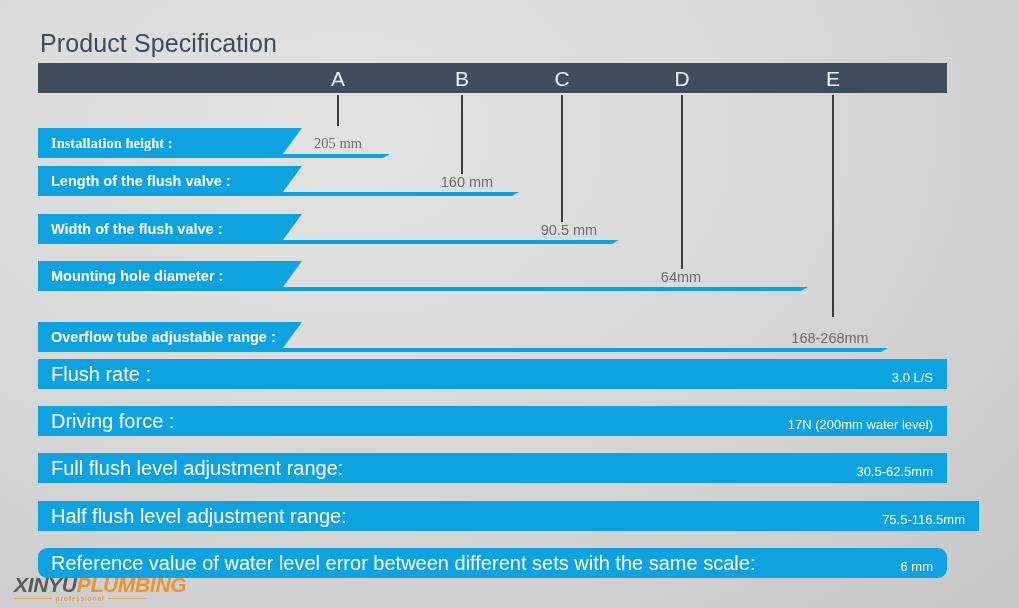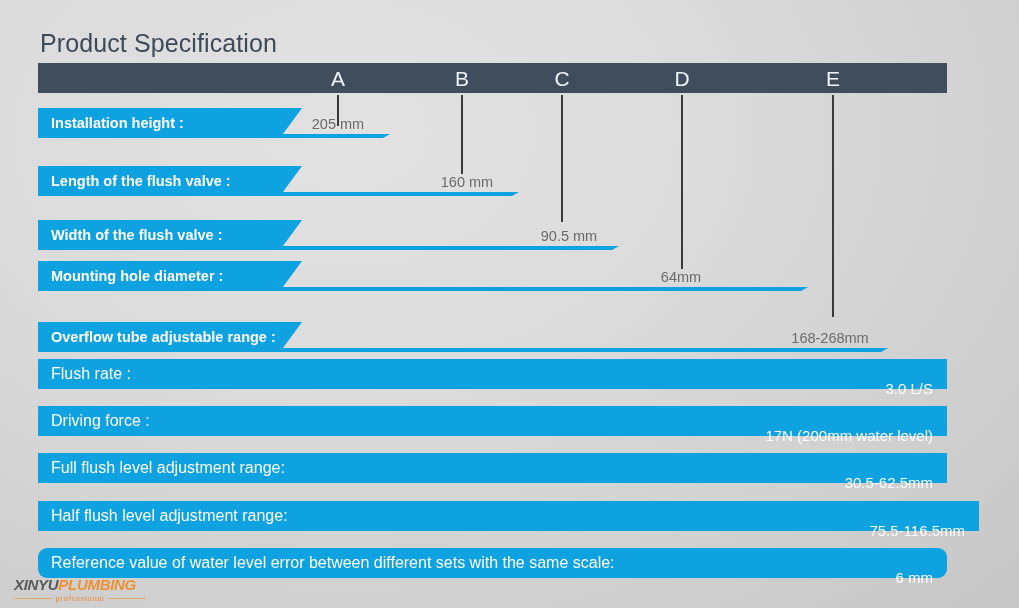--- a/index.html
+++ b/index.html
@@ -115,45 +115,45 @@
     width: 909px;
     height: 30px;
     background: #0fa2e0;
   }
   .spec-label {
     position: absolute;
     left: 13px;
     top: 0;
     height: 30px;
     line-height: 30px;
-    font-size: 16px;
+    font-size: 20px;
     color: #ffffff;
     white-space: nowrap;
   }
   .spec-value {
     position: absolute;
     right: 14px;
-    top: 15px;
+    top: 4px;
     height: 30px;
     line-height: 30px;
-    font-size: 15px;
+    font-size: 13px;
     color: #ffffff;
     white-space: nowrap;
   }
 
   
   .watermark {
     position: absolute;
     left: 14px;
     bottom: 6px;
     width: 132px;
     opacity: 0.88;
   }
   .wm-top {
-    font-size: 15px;
+    font-size: 21px;
     font-weight: bold;
     font-style: italic;
     letter-spacing: -0.3px;
     line-height: 18px;
     white-space: nowrap;
   }
   .wm-xinyu  { color: #4a4a4a; }
   .wm-plumb  { color: #f08a1e; }
   .wm-sub {
     display: flex;
@@ -193,33 +193,33 @@
 
   <div id="leaders-layer">
       <div class="leader" style="left: 338px; top: 95px; height: 31px;"></div>
       <div class="leader" style="left: 462px; top: 95px; height: 79px;"></div>
       <div class="leader" style="left: 562px; top: 95px; height: 127px;"></div>
       <div class="leader" style="left: 682px; top: 95px; height: 174px;"></div>
       <div class="leader" style="left: 833px; top: 95px; height: 222px;"></div>
     </div>
 
   <div id="dimension-layer">
-      <div class="dim-row" style="top: 108px; width: 352px;">
+      <div class="dim-row" style="top: 128px; width: 352px; font-family: Liberation Serif, serif;">
         <div class="dim-rule" style="width: 352px;"></div>
         <div class="dim-bar" style="width: 264px;"></div>
         <div class="dim-bar-label">Installation height :</div>
         <div class="dim-value" style="left: 300px;">205 mm</div>
       </div>
       <div class="dim-row" style="top: 166px; width: 481px;">
         <div class="dim-rule" style="width: 481px;"></div>
         <div class="dim-bar" style="width: 264px;"></div>
         <div class="dim-bar-label">Length of the flush valve :</div>
         <div class="dim-value" style="left: 429px;">160 mm</div>
       </div>
-      <div class="dim-row" style="top: 220px; width: 581px;">
+      <div class="dim-row" style="top: 214px; width: 581px;">
         <div class="dim-rule" style="width: 581px;"></div>
         <div class="dim-bar" style="width: 264px;"></div>
         <div class="dim-bar-label">Width of the flush valve :</div>
         <div class="dim-value" style="left: 531px;">90.5 mm</div>
       </div>
       <div class="dim-row" style="top: 261px; width: 770px;">
         <div class="dim-rule" style="width: 770px;"></div>
         <div class="dim-bar" style="width: 264px;"></div>
         <div class="dim-bar-label">Mounting hole diameter :</div>
         <div class="dim-value" style="left: 643px;">64mm</div>

